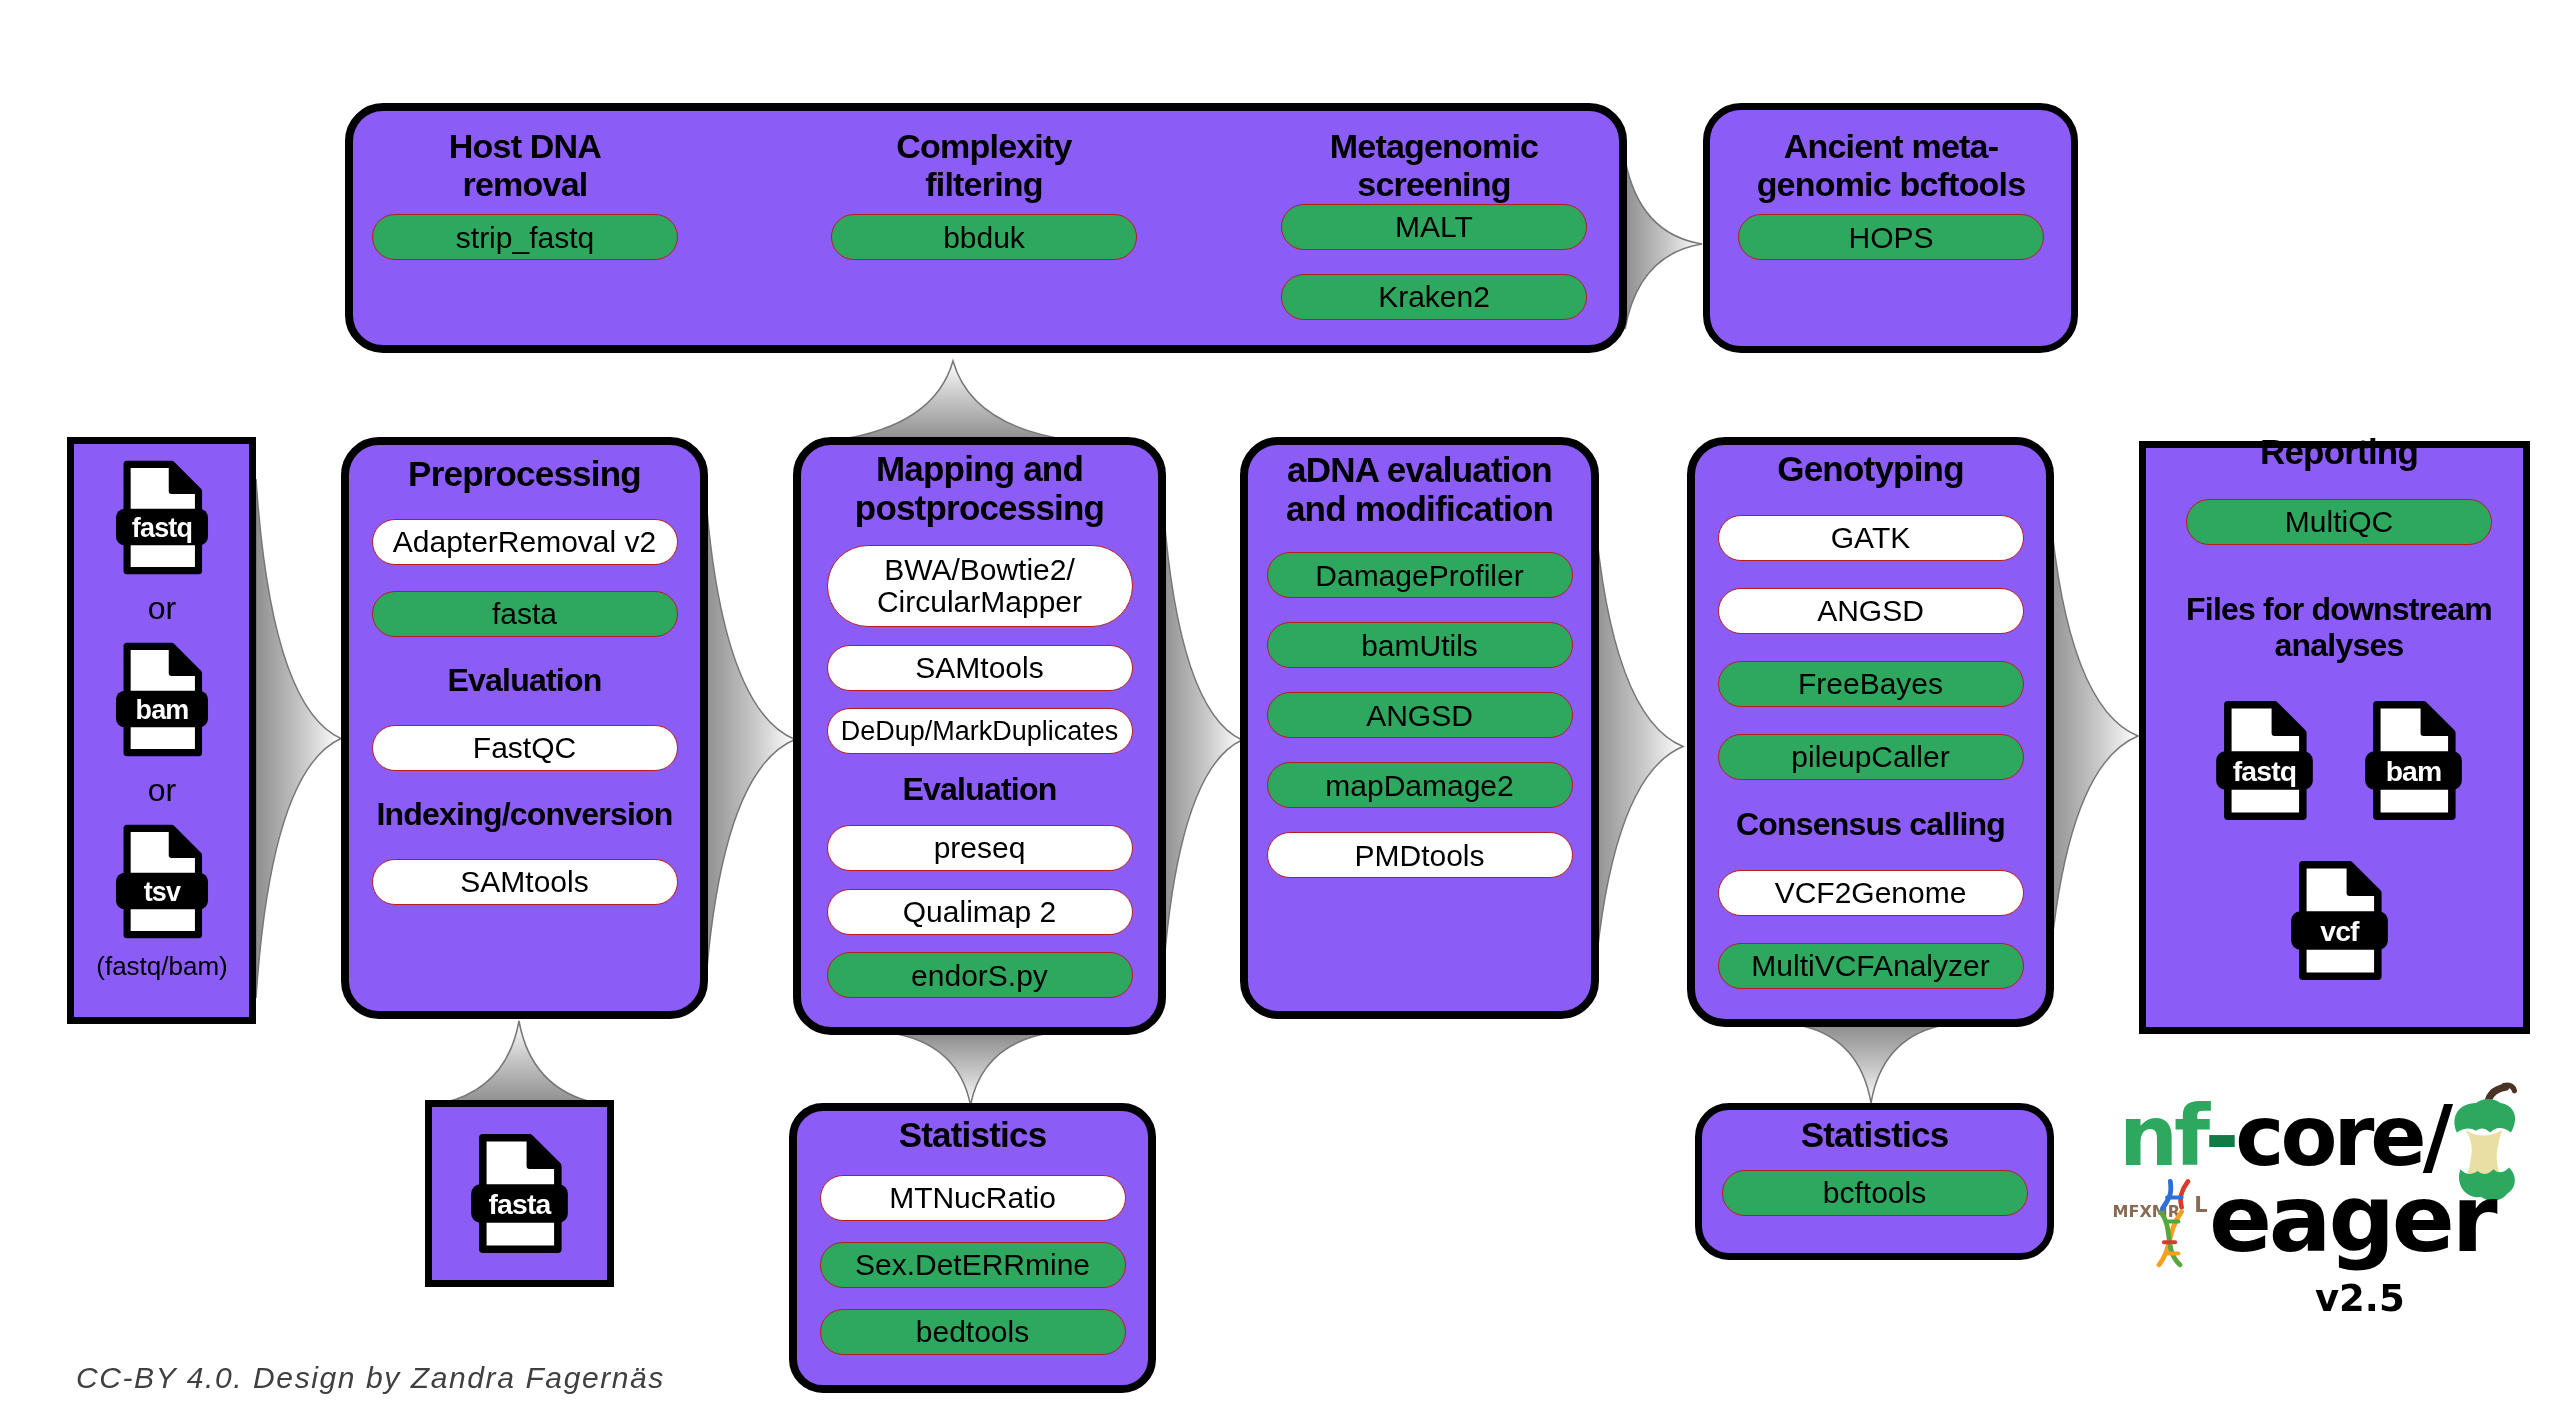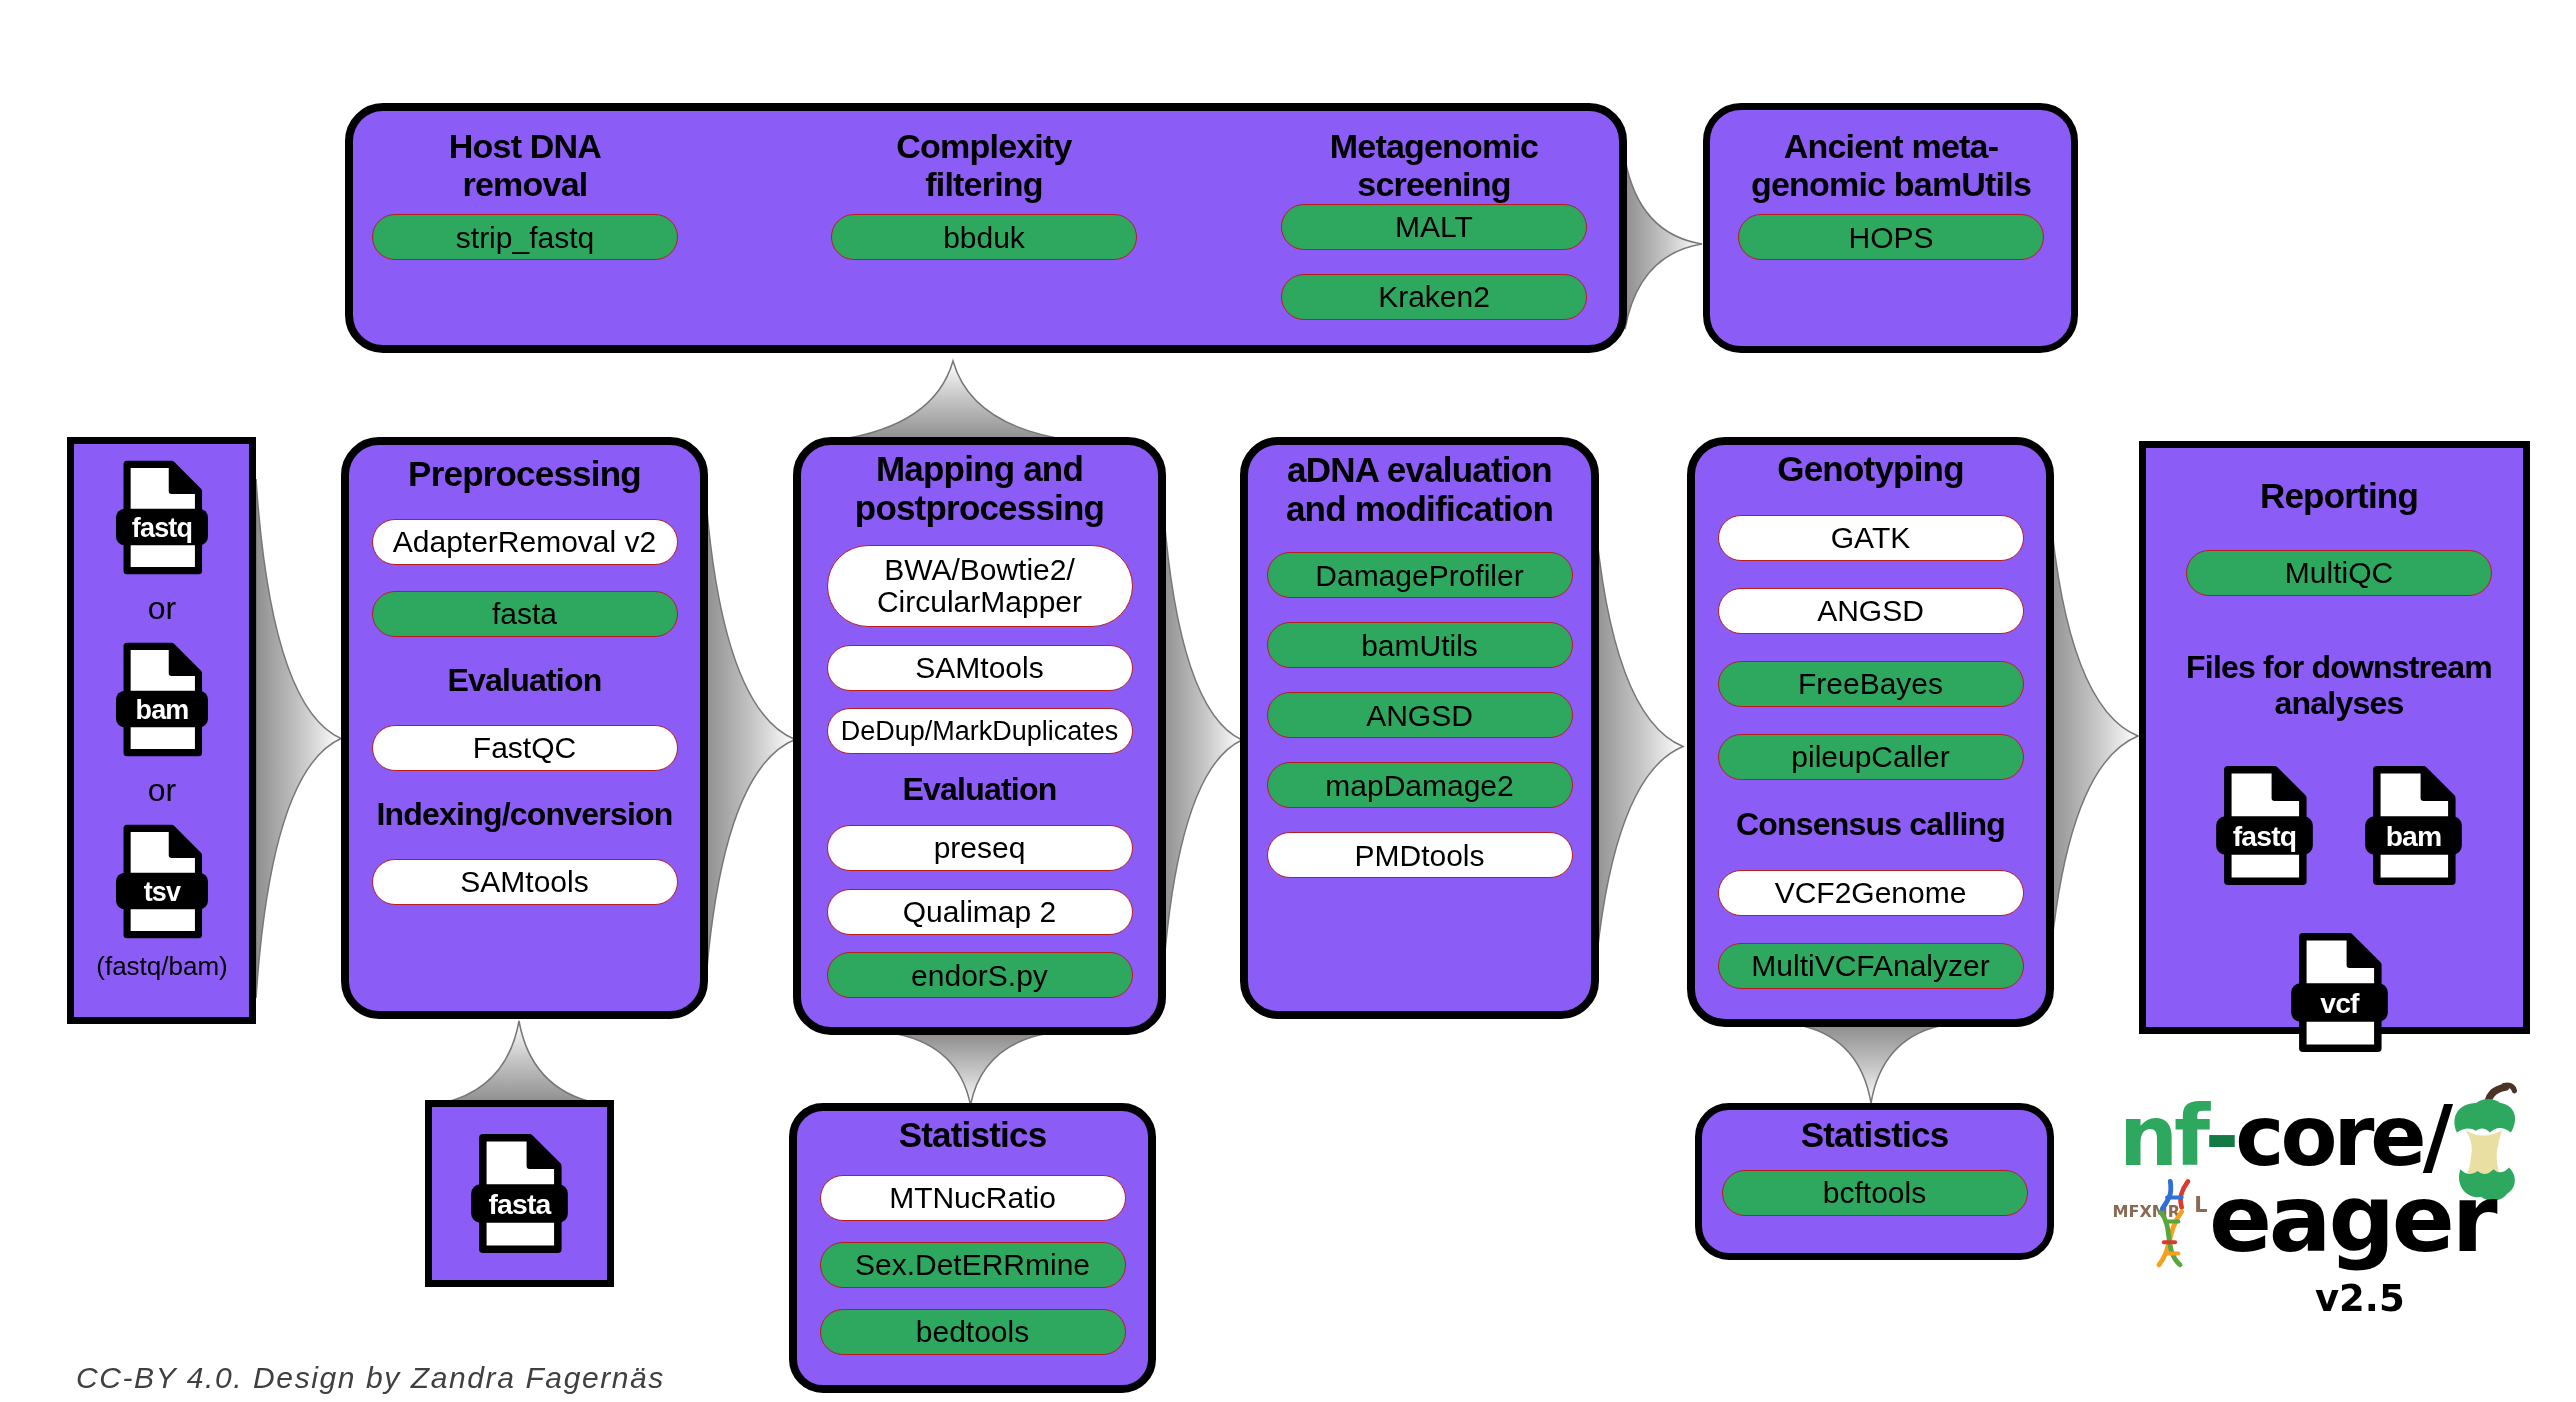--- a/index.html
+++ b/index.html
@@ -144,21 +144,21 @@
   <div class="vstack" style="left:1274px;top:127px;width:320px">
     <div class="h1 hub">Metagenomic
 screening</div>
     <div class="pill green" style="margin-top:1px">MALT</div>
     <div class="pill green" style="margin-top:24px">Kraken2</div>
   </div>
 
   <div class="box" style="left:1703px;top:103px;width:375px;height:250px;border-width:7.2px"></div>
   <div class="vstack" style="left:1731px;top:127px;width:320px">
     <div class="h1 hub">Ancient meta-
-genomic bamUtils</div>
+genomic bcftools</div>
     <div class="pill green" style="margin-top:11.2px">HOPS</div>
   </div>
 
   <div class="box square" style="left:67px;top:437px;width:189px;height:587px"></div>
   <div class="vstack" style="left:74px;top:458px;width:176px">
     <svg class="fileicon" width="96" height="119" viewBox="0 0 120 150">
       <path d="M16,8 H72 L106,42 V142 H16 Z" fill="#fff" stroke="#000" stroke-width="9" stroke-linejoin="round"></path>
       <path d="M72,8 V42 H106 Z" fill="#000" stroke="#000" stroke-width="7" stroke-linejoin="round"></path>
       <rect x="2" y="64" width="116" height="46" rx="11" fill="#000"></rect>
       <text x="60" y="99" text-anchor="middle">fastq</text>
@@ -222,21 +222,21 @@
     <div class="pill">GATK</div>
     <div class="pill">ANGSD</div>
     <div class="pill green">FreeBayes</div>
     <div class="pill green">pileupCaller</div>
     <div class="h1 sub">Consensus calling</div>
     <div class="pill">VCF2Genome</div>
     <div class="pill green">MultiVCFAnalyzer</div>
   </div>
 
   <div class="box square" style="left:2139px;top:441px;width:391px;height:593px"></div>
-  <div class="vstack" style="left:2147px;top:476px;width:384px;gap:35px">
+  <div class="vstack" style="left:2147px;top:432px;width:384px;gap:28px">
     <div class="h1">Reporting</div>
     <div class="pill green">MultiQC</div>
     <div class="h1 sub" style="margin-top:19px">Files for downstream
 analyses</div>
     <div style="display:flex;gap:48px;margin-top:6.4px">
       <svg class="fileicon" width="101" height="125" viewBox="0 0 120 150">
         <path d="M16,8 H72 L106,42 V142 H16 Z" fill="#fff" stroke="#000" stroke-width="9" stroke-linejoin="round"></path>
         <path d="M72,8 V42 H106 Z" fill="#000" stroke="#000" stroke-width="7" stroke-linejoin="round"></path>
         <rect x="2" y="64" width="116" height="46" rx="11" fill="#000"></rect>
         <text x="60" y="99" text-anchor="middle">fastq</text>

